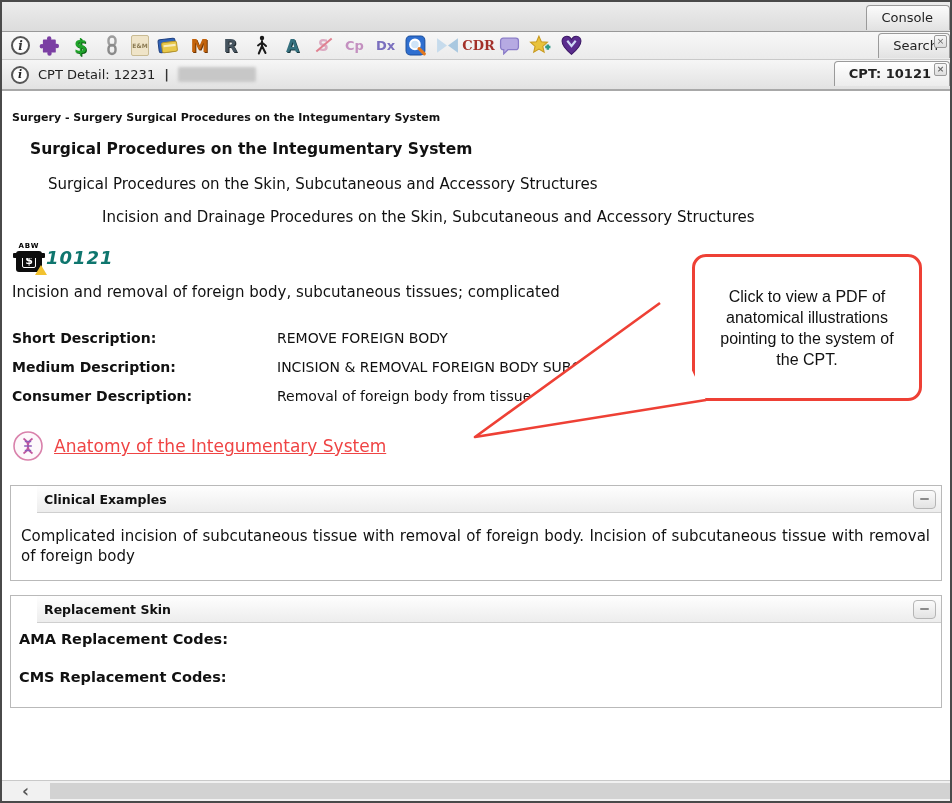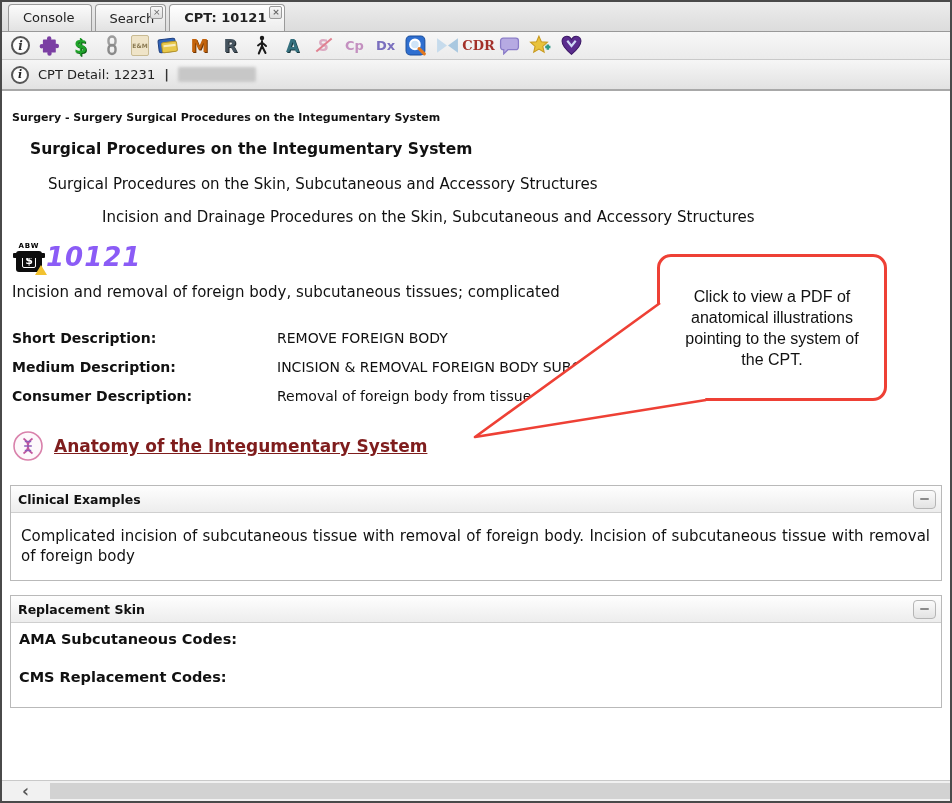--- a/index.html
+++ b/index.html
@@ -2,21 +2,21 @@
 <html><head>
 <meta charset="utf-8">
 <style>
   * { box-sizing: border-box; margin: 0; padding: 0; }
   html,body { background:#fff; }
   body { width:952px; height:803px; font-family:"DejaVu Sans",sans-serif; color:#111; }
   .window { width:952px; height:803px; border:2px solid #4a4a4a; background:#fff; overflow:hidden; position:relative; }
 
   
   .tabbar { height:30px; background:linear-gradient(#ececec,#dcdcdc); border-bottom:1px solid #999;
-            display:flex; align-items:flex-end; padding:3px 0 0 6px; gap:3px; }
+            display:flex; align-items:flex-end; padding:3px 0 0 6px; gap:3px;flex-direction:column; }
   .tab { position:relative; display:flex; align-items:center; gap:6px; padding:4px 16px 5px 14px;
          background:linear-gradient(#fbfbfb,#e2e2e2); border:1px solid #9a9a9a; border-bottom:none;
          border-radius:4px 4px 0 0; font-size:13px; color:#222; cursor:pointer; height:27px; }
   .tab.active { font-weight:bold; background:linear-gradient(#ffffff,#ececec); padding-right:18px; }
   .tab-close { width:13px; height:13px; border:1px solid #9a9a9a; border-radius:2px;
                background:linear-gradient(#f8f8f8,#ddd); font-size:9px; line-height:11px; text-align:center;
                color:#666; position:absolute; top:1px; right:2px; cursor:pointer; }
   .tab .lbl { white-space:nowrap; }
 
   
@@ -57,43 +57,43 @@
 
   .code-row { margin:12px 0 0 10px; display:flex; align-items:center; gap:0; height:36px; }
   .abw-wrap { position:relative; width:34px; text-align:center; }
   .abw-label { display:block; font-size:7px; font-weight:bold; letter-spacing:1px; line-height:7px; color:#000; }
   .abw-machine { position:relative; margin:1px auto 0; width:26px; height:21px; background:#0d0d0d; border-radius:3px;
                  display:flex; align-items:center; justify-content:center; }
   .abw-machine::before { content:""; position:absolute; top:2px; left:-3px; width:32px; height:5px; background:#0d0d0d; border-radius:1px; }
   .abw-dollar { color:#fff; font-size:11px; font-weight:bold; border:1px solid #fff; border-radius:2px; padding:0 2px; line-height:12px; }
   .abw-warning { position:absolute; right:-5px; bottom:-3px; width:0; height:0;
                  border-left:6px solid transparent; border-right:6px solid transparent; border-bottom:10px solid #f2c230; }
-  .code-num { font-size:26px; font-weight:bold; font-style:italic; color:#8b5cf6; letter-spacing:1px; }
+  .code-num { font-size:18px; font-weight:bold; font-style:italic; color:#0f766e; letter-spacing:1px; }
   .proc-desc { font-size:15px; margin:8px 0 0 10px; }
 
   .desc-grid { margin:22px 0 0 10px; }
   .desc-row { display:flex; height:29px; align-items:center; }
   .desc-label { width:265px; font-weight:bold; font-size:14px; }
   .desc-value { font-size:14px; }
 
   .anatomy-row { margin:19px 0 0 10px; display:flex; align-items:center; gap:10px; height:34px; }
-  .anatomy-link { font-size:17px; font-weight:bold; color:#7f1d1d; text-decoration:underline; cursor:pointer; }
-
-  
-  .callout { position:absolute; left:655px; top:163px; width:230px; height:147px; background:#fff;
+  .anatomy-link { font-size:17px; font-weight:normal; color:#ef4444; text-decoration:underline; cursor:pointer; }
+
+  
+  .callout { position:absolute; left:690px; top:163px; width:230px; height:147px; background:#fff;
              border:3px solid #ee4035; border-radius:14px; display:flex; align-items:center; justify-content:center;
              text-align:center; padding:8px 14px; font-family:"Liberation Sans",sans-serif; font-size:16px;
              line-height:21px; color:#111; z-index:5; }
   .callout-tail { position:absolute; left:0; top:0; width:952px; height:689px; pointer-events:none; z-index:6; }
 
   
   .panel { border:1px solid #b9b9b9; margin:22px 8px 0 8px; background:#fff; }
   .panel + .panel { margin-top:17px; }
   .panel-head { height:27px; background:linear-gradient(#fefefe,#ededed); border-bottom:1px solid #cfcfcf;
-                display:flex; align-items:center; justify-content:space-between; padding:0 5px 0 7px; }
+                display:flex; align-items:center; justify-content:space-between; padding:0 5px 0 7px;margin-left:26px; }
   .panel-title { font-size:12.5px; font-weight:bold; color:#111; }
   .collapse-btn { width:23px; height:19px; border:1px solid #b5b5b5; border-radius:4px;
                   background:linear-gradient(#fbfbfb,#e3e3e3); display:flex; align-items:center; justify-content:center; cursor:pointer; }
   .collapse-btn .minus { width:9px; height:2px; background:#8a8a8a; border-radius:1px; }
   .panel-body { padding:13px 11px 14px 10px; font-size:15px; line-height:20px; }
   .panel-body.justify { text-align:justify; }
   .panel-body.lay { padding-bottom:26px; }
   .repl-body { padding:8px 10px 0 8px; }
   .repl-row { font-weight:bold; font-size:14.5px; margin-bottom:22px; }
 
@@ -261,21 +261,21 @@
 
 
     <div class="panel" style="margin-top:14px;">
       <div class="panel-head">
         <span class="panel-title">Replacement Skin</span>
         <span class="collapse-btn">
             <span class="minus"></span>
           </span>
       </div>
       <div class="repl-body">
-        <div class="repl-row">AMA Subcutaneous Codes:</div>
+        <div class="repl-row">AMA Replacement Codes:</div>
         <div class="repl-row">CMS Replacement Codes:</div>
 
       </div>
     </div>
 
   </div>
 
   <div class="hscroll">
     <span class="arrow">‹</span>
     <span class="thumb"></span>

